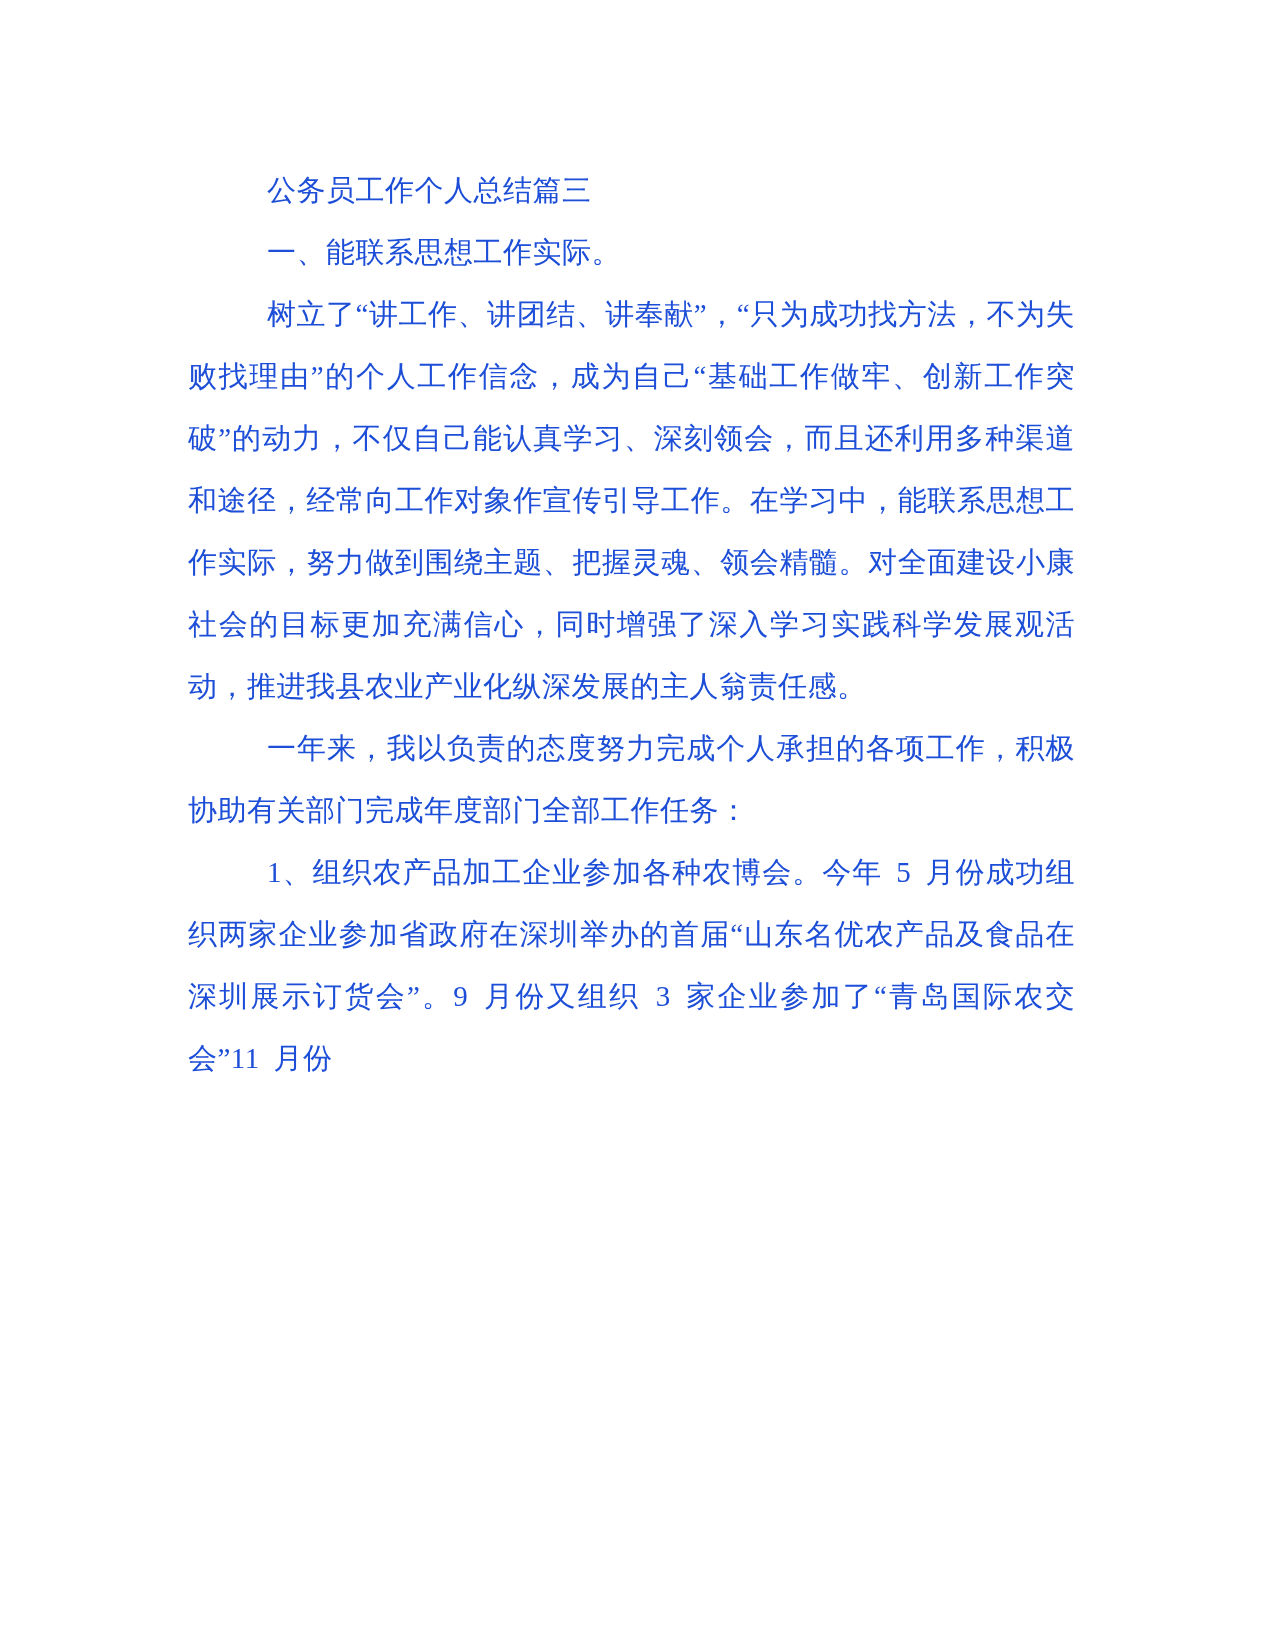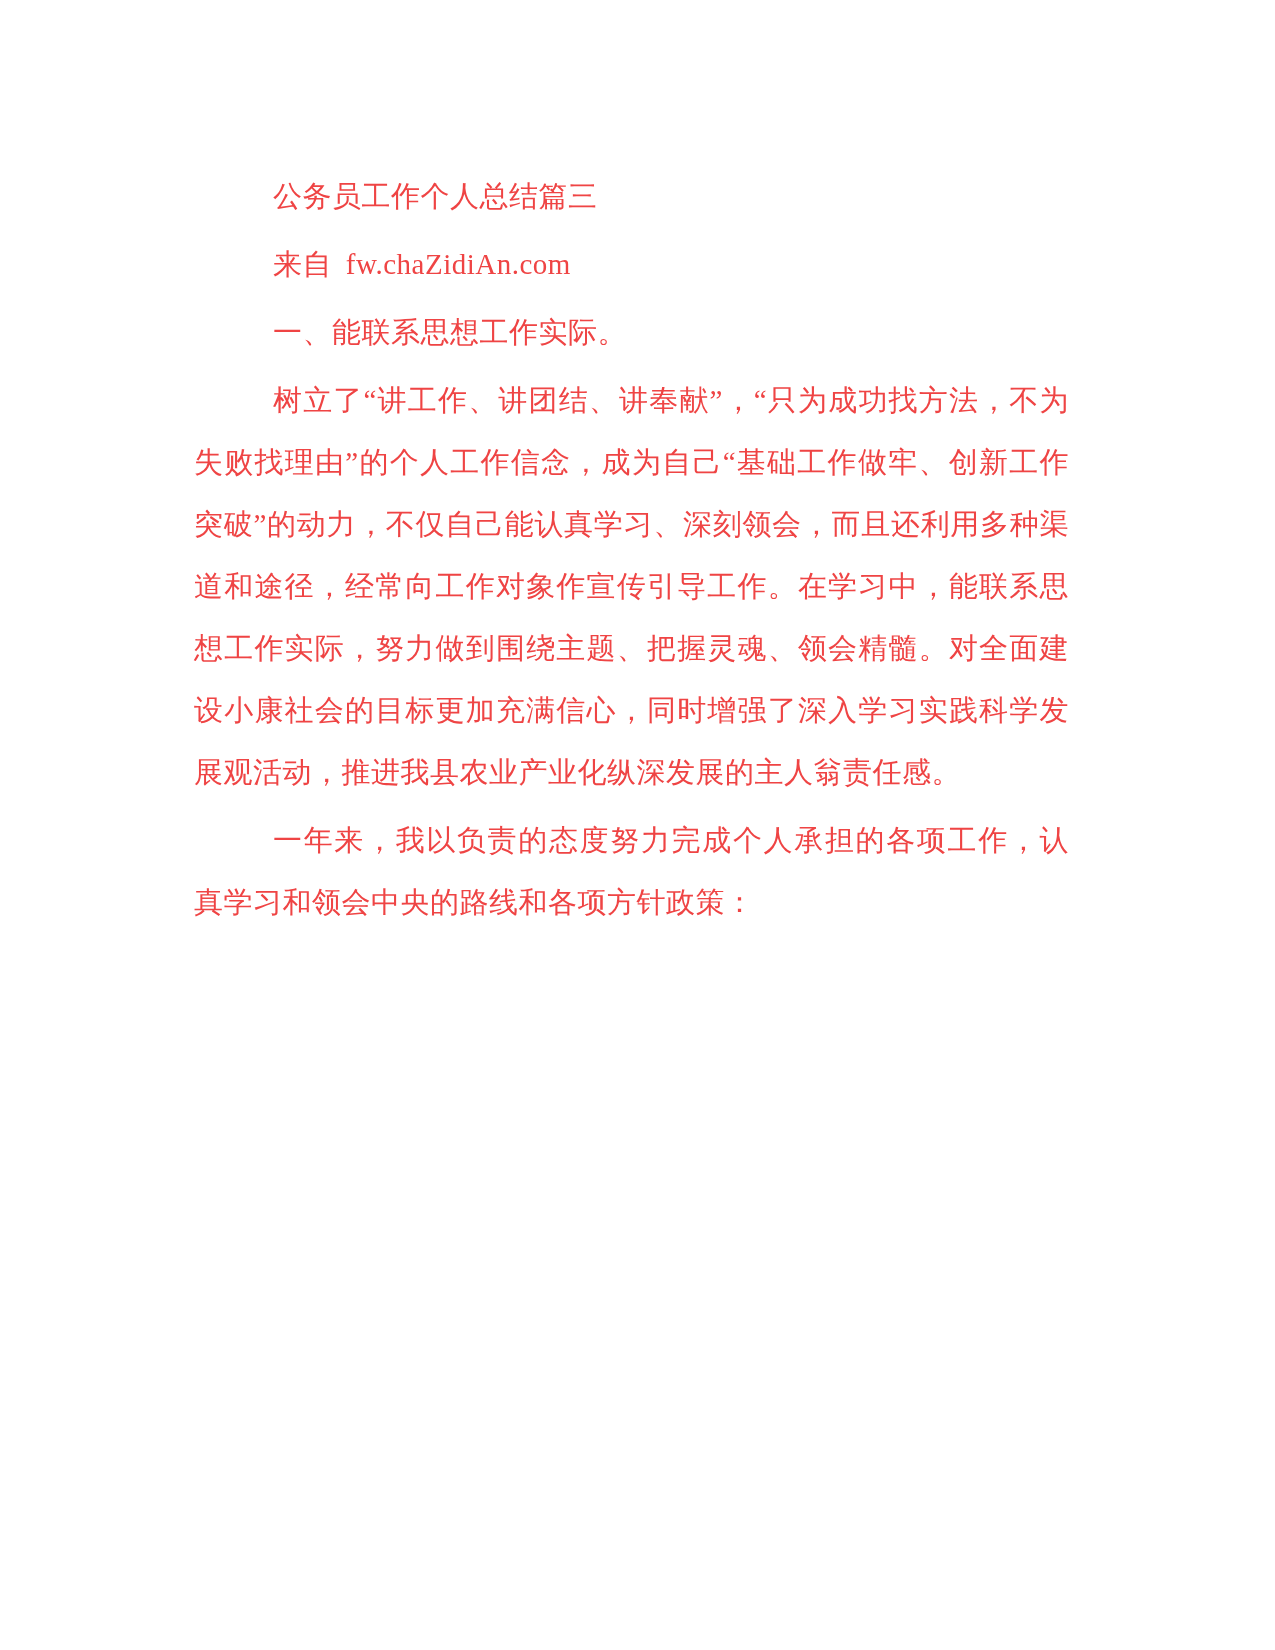--- a/index.html
+++ b/index.html
@@ -14,37 +14,37 @@
     height: 1650px;
     background: #ffffff;
   }
   .doc-body {
     position: absolute;
     top: 159px;
     left: 188px;
     width: 887px;
   }
   .doc-para {
-    margin: 6px;
+    margin: 0;
     padding: 0;
     font-family: "Liberation Serif", "DejaVu Serif", serif;
     font-size: 29px;
     line-height: 62px;
-    color: #ef4444;
+    color: #1d4ed8;
     text-align: justify;
     text-indent: 79px;
     letter-spacing: 0.5px;
     word-spacing: 6px;
     font-weight: normal;
   }
 </style>
 </head>
 <body>
 
 <div class="page">
   <div class="doc-body">
       <p class="doc-para title">公务员工作个人总结篇三</p>
-      <p class="doc-para source">来自 fw.chaZidiAn.com</p>
       <p class="doc-para heading">一、能联系思想工作实际。</p>
       <p class="doc-para body">树立了“讲工作、讲团结、讲奉献”，“只为成功找方法，不为失败找理由”的个人工作信念，成为自己“基础工作做牢、创新工作突破”的动力，不仅自己能认真学习、深刻领会，而且还利用多种渠道和途径，经常向工作对象作宣传引导工作。在学习中，能联系思想工作实际，努力做到围绕主题、把握灵魂、领会精髓。对全面建设小康社会的目标更加充满信心，同时增强了深入学习实践科学发展观活动，推进我县农业产业化纵深发展的主人翁责任感。</p>
-      <p class="doc-para body">一年来，我以负责的态度努力完成个人承担的各项工作，认真学习和领会中央的路线和各项方针政策：</p>
+      <p class="doc-para body">一年来，我以负责的态度努力完成个人承担的各项工作，积极协助有关部门完成年度部门全部工作任务：</p>
+      <p class="doc-para body">1、组织农产品加工企业参加各种农博会。今年 5 月份成功组织两家企业参加省政府在深圳举办的首届“山东名优农产品及食品在深圳展示订货会”。9 月份又组织 3 家企业参加了“青岛国际农交会”11 月份</p>
     </div>
 </div>
 
 </body></html>

